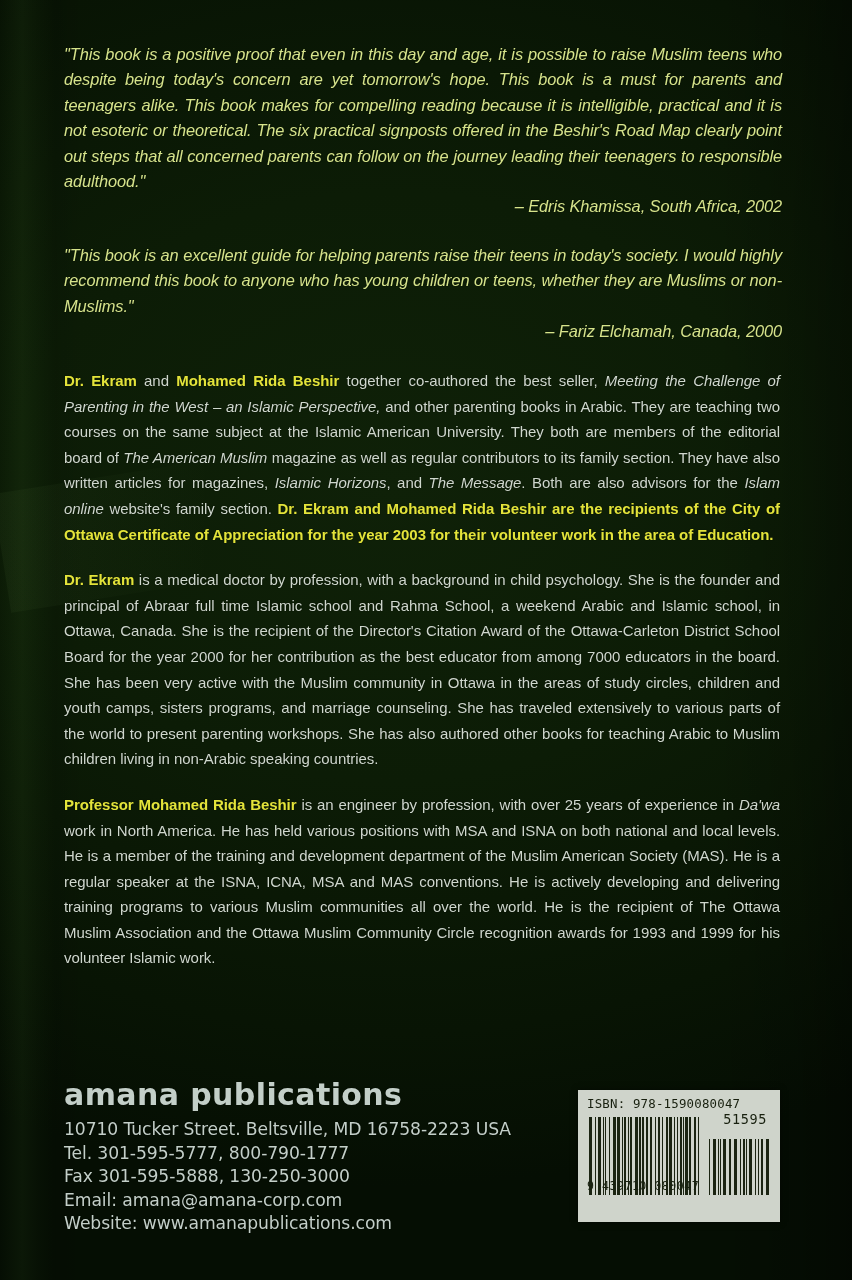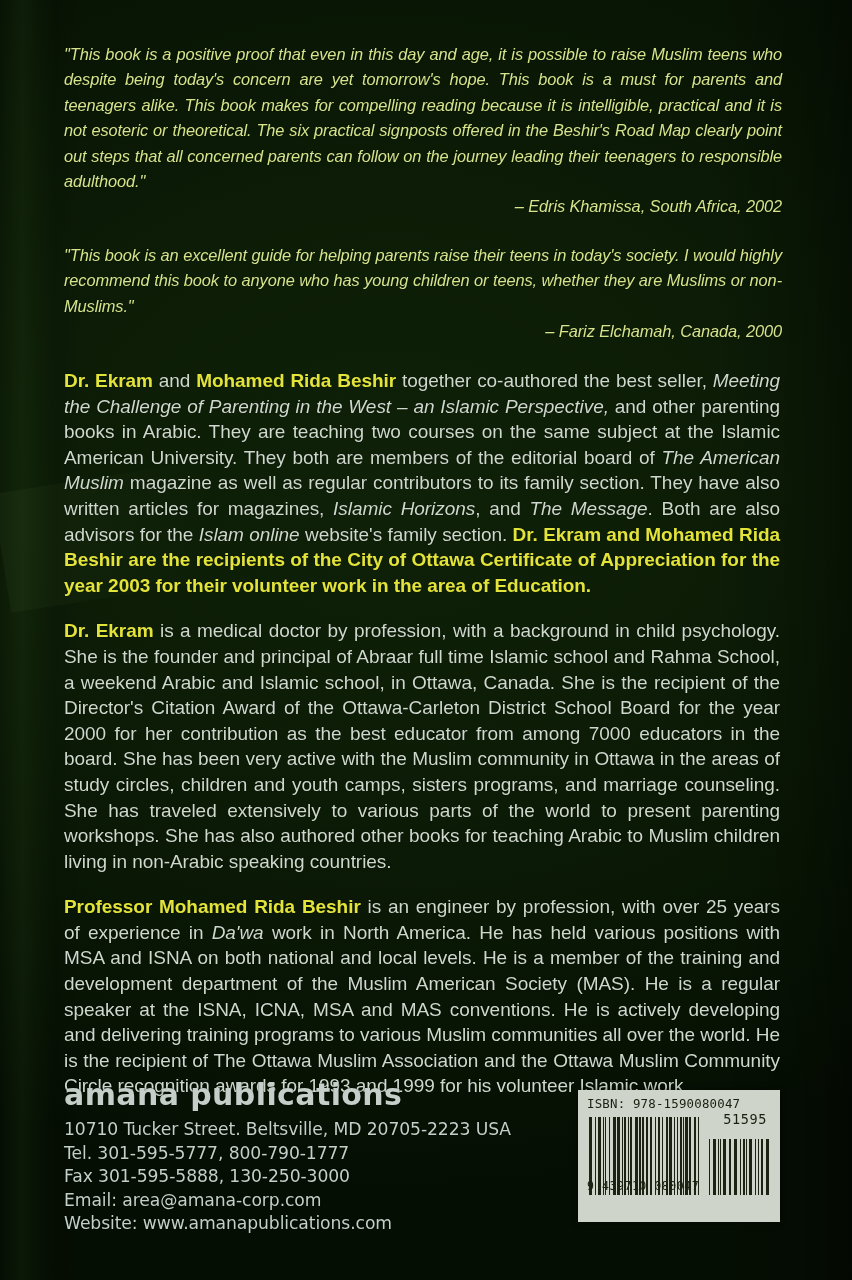--- a/index.html
+++ b/index.html
@@ -96,21 +96,21 @@
 
   
   .bios {
     position: absolute;
     left: 64px;
     top: 368px;
     width: 716px;
   }
   .bio {
     color: #cfd8cd;
-    font-size: 19px;
+    font-size: 15px;
     line-height: 25.6px;
     text-align: justify;
     text-justify: inter-word;
     letter-spacing: -0.05px;
     margin: 0 0 20px 0;
     text-shadow: 0 0 1px rgba(0,0,0,0.85);
   }
   .bio:last-child { margin-bottom: 0; }
   .bio b, .nm {
     color: #e3e43a;
@@ -239,24 +239,24 @@
       <p class="bio"><b class="nm">Dr. Ekram</b><span> and </span><b class="nm">Mohamed Rida Beshir</b><span> together co-authored the best seller, </span><i>Meeting the Challenge of Parenting in the West – an Islamic Perspective,</i><span> and other parenting books in Arabic. They are teaching two courses on the same subject at the Islamic American University. They both are members of the editorial board of </span><i>The American Muslim</i><span> magazine as well as regular contributors to its family section. They have also written articles for magazines, </span><i>Islamic Horizons</i><span>, and </span><i>The Message</i><span>. Both are also advisors for the </span><i>Islam online</i><span> website's family section. </span><b class="nm">Dr. Ekram and Mohamed Rida Beshir are the recipients of the City of Ottawa Certificate of Appreciation for the year 2003 for their volunteer work in the area of Education.</b></p>
 
       <p class="bio"><b class="nm">Dr. Ekram</b><span> is a medical doctor by profession, with a background in child psychology. She is the founder and principal of Abraar full time Islamic school and Rahma School, a weekend Arabic and Islamic school, in Ottawa, Canada. She is the recipient of the Director's Citation Award of the Ottawa-Carleton District School Board for the year 2000 for her contribution as the best educator from among 7000 educators in the board. She has been very active with the Muslim community in Ottawa in the areas of study circles, children and youth camps, sisters programs, and marriage counseling. She has traveled extensively to various parts of the world to present parenting workshops. She has also authored other books for teaching Arabic to Muslim children living in non-Arabic speaking countries.</span></p>
 
       <p class="bio"><b class="nm">Professor Mohamed Rida Beshir</b><span> is an engineer by profession, with over 25 years of experience in </span><i>Da'wa</i><span> work in North America. He has held various positions with MSA and ISNA on both national and local levels. He is a member of the training and development department of the Muslim American Society (MAS). He is a regular speaker at the  ISNA, ICNA, MSA and MAS conventions. He is actively developing and delivering training programs to various Muslim communities all over the world. He is the recipient of The Ottawa Muslim Association and the Ottawa Muslim Community Circle recognition awards for 1993 and 1999 for his volunteer Islamic work.</span></p>
 
     </div>
 
     <div class="publisher">
       <div class="pub-logo">amana publications</div>
-      <div class="pub-line">10710 Tucker Street. Beltsville, MD 20705-2223 USA</div>
+      <div class="pub-line">10710 Tucker Street. Beltsville, MD 16758-2223 USA</div>
       <div class="pub-line">Tel. 301-595-5777, 800-790-1777</div>
       <div class="pub-line">Fax 301-595-5888, 130-250-3000</div>
-      <div class="pub-line">Email: area@amana-corp.com</div>
+      <div class="pub-line">Email: amana@amana-corp.com</div>
       <div class="pub-line">Website: www.amanapublications.com</div>
     </div>
 
     <div class="barcode-box">
       <div class="bc-isbn">ISBN: 978-1590080047</div>
       <div class="bc-price">51595</div>
       <div class="bc-bars-wrap">
         <div class="bc-main" id="bc-main">
             <span class="bar" style="width:3px"></span>
             <span style="display:inline-block;width:3px"></span>

